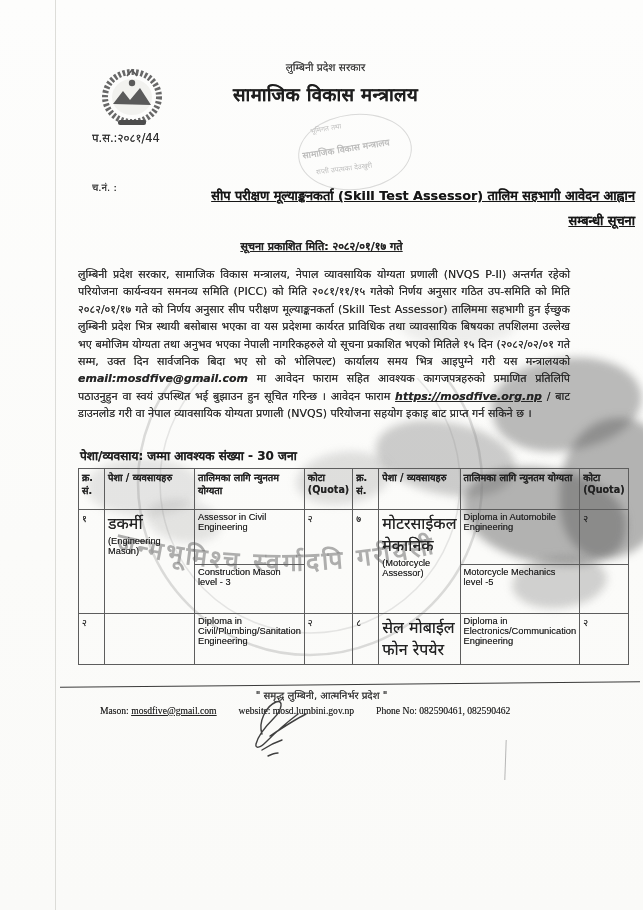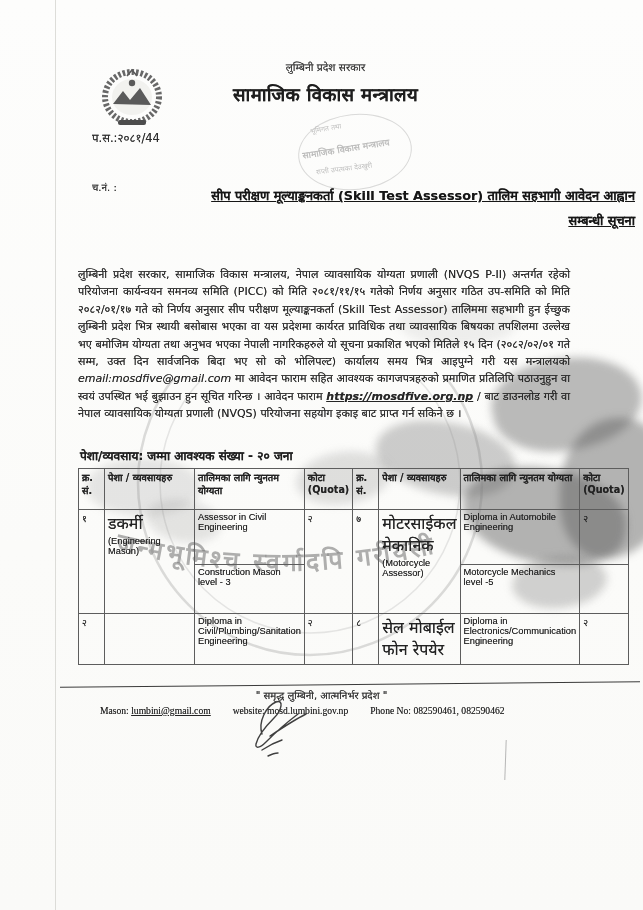--- a/index.html
+++ b/index.html
@@ -48,21 +48,21 @@
 
   .title-blk{position:absolute;left:0;right:8px;top:186px;text-align:right;}
   .title-l1{font-size:12.8px;font-weight:bold;text-decoration:underline;color:#161616;}
   .title-l2{font-size:12.8px;font-weight:bold;text-decoration:underline;color:#161616;margin-top:7px;}
   .pub-date{position:absolute;left:0;right:0;top:238px;text-align:center;font-size:11px;font-weight:bold;text-decoration:underline;color:#222;}
 
   .body-par{
     position:absolute;left:78px;top:266px;width:492px;
     font-size:11px;line-height:17.4px;text-align:justify;color:#262626;
   }
-  .email-inline{font-style:italic;font-weight:normal;}
+  .email-inline{font-style:italic;font-weight:bold;}
   .url-inline{font-style:italic;font-weight:bold;text-decoration:underline;}
 
   .section-head{position:absolute;left:80px;top:447px;font-size:12px;font-weight:bold;color:#1e1e1e;}
 
   table.req{position:absolute;left:78px;top:468px;border-collapse:collapse;table-layout:fixed;background:transparent;}
   table.req td,table.req th{border:1px solid #5d5d5d;padding:2px 3px;vertical-align:top;text-align:left;font-weight:normal;}
   table.req th{font-size:9.6px;font-weight:bold;color:#222;margin-top:8px;}
   table.req td{font-size:9.3px;color:#222;}
   .c-sn{width:26px;} .c-occ1{width:90px;} .c-qual1{width:82px;} .c-quo1{width:40px;}
   .c-sn2{width:26px;} .c-occ2{width:78px;} .c-qual2{width:100px;} .c-quo2{width:44px;}
@@ -133,24 +133,25 @@
       <div class="govt-line">लुम्बिनी प्रदेश सरकार</div>
       <div class="ministry">सामाजिक विकास मन्त्रालय</div>
     </div>
     <div class="refno">प.स.:२०८१/44</div>
     <div class="chno">च.नं. :</div>
 
     <div class="title-blk">
       <div class="title-l1">सीप परीक्षण मूल्याङ्कनकर्ता (Skill Test Assessor) तालिम सहभागी आवेदन आह्वान</div>
       <div class="title-l2">सम्बन्धी सूचना</div>
     </div>
+    <div class="pub-date">सूचना प्रकाशित मिति: २०८२/०१/१७ गते</div>
 
     <div class="body-par"><span>लुम्बिनी प्रदेश सरकार, सामाजिक विकास मन्त्रालय, नेपाल व्यावसायिक योग्यता प्रणाली (NVQS P-II) अन्तर्गत रहेको परियोजना कार्यन्वयन समनव्य समिति (PICC) को मिति २०८१/११/१५ गतेको निर्णय अनुसार गठित उप-समिति को मिति २०८२/०१/१७ गते को निर्णय अनुसार सीप परीक्षण मूल्याङ्कनकर्ता (Skill Test Assessor) तालिममा सहभागी हुन ईच्छुक लुम्बिनी प्रदेश भित्र स्थायी बसोबास भएका वा यस प्रदेशमा कार्यरत प्राविधिक तथा व्यावसायिक बिषयका तपशिलमा उल्लेख भए बमोजिम योग्यता तथा अनुभव भएका नेपाली नागरिकहरुले यो सूचना प्रकाशित भएको मितिले १५ दिन (२०८२/०२/०१ गते सम्म, उक्त दिन सार्वजनिक बिदा भए सो को भोलिपल्ट) कार्यालय समय भित्र आइपुग्ने गरी यस मन्त्रालयको </span><span class="email-inline">email:mosdfive@gmail.com</span><span> मा आवेदन फाराम सहित आवश्यक कागजपत्रहरुको प्रमाणित प्रतिलिपि पठाउनुहुन वा स्वयं उपस्थित भई बुझाउन हुन सूचित गरिन्छ । आवेदन फाराम </span><span class="url-inline">https://mosdfive.org.np</span><span> / बाट डाउनलोड गरी वा नेपाल व्यावसायिक योग्यता प्रणाली (NVQS) परियोजना सहयोग इकाइ बाट प्राप्त गर्न सकिने छ ।</span></div>
 
-    <div class="section-head">पेशा/व्यवसाय: जम्मा आवश्यक संख्या - २० जना</div>
+    <div class="section-head">पेशा/व्यवसाय: जम्मा आवश्यक संख्या - 30 जना</div>
 
     <table class="req">
       <colgroup>
         <col class="c-sn">
           <col class="c-occ1">
           <col class="c-qual1">
           <col class="c-quo1">
         <col class="c-sn2">
           <col class="c-occ2">
           <col class="c-qual2">
@@ -199,21 +200,21 @@
         </td>
         <td class="qual">Diploma in Electronics/Communication Engineering</td>
         <td class="quota">२</td>
       </tr>
     </tbody>
       </table>
 
     <div class="foot-rule"></div>
     <div class="motto">" समृद्ध लुम्बिनी, आत्मनिर्भर प्रदेश "</div>
     <div class="contact">
-      <span>Mason: </span><span class="em">lumbini@gmail.com</span><span class="gap"></span><span>website: mosd.lumbini.gov.np</span><span class="gap"></span><span>Phone No: 082590461, 082590462</span>
+      <span>Mason: </span><span class="em">mosdfive@gmail.com</span><span class="gap"></span><span>website: mosd.lumbini.gov.np</span><span class="gap"></span><span>Phone No: 082590461, 082590462</span>
     </div>
 
     <svg class="signature" width="95" height="75" viewBox="0 0 95 75">
       <path d="M30,42 C26,30 34,14 44,10 C52,7 50,18 42,26 C34,34 26,44 24,52 C23,57 28,56 34,50 C44,40 58,28 66,22 M38,44 C50,36 66,26 74,22 M30,58 C36,54 44,50 50,48 M36,64 C40,62 44,61 46,61" stroke="#3f3f3f" fill="none" stroke-width="1.4" stroke-linecap="round"></path>
     </svg>
 
     <div class="stray-line"></div>
   </div>
 </div>
 

